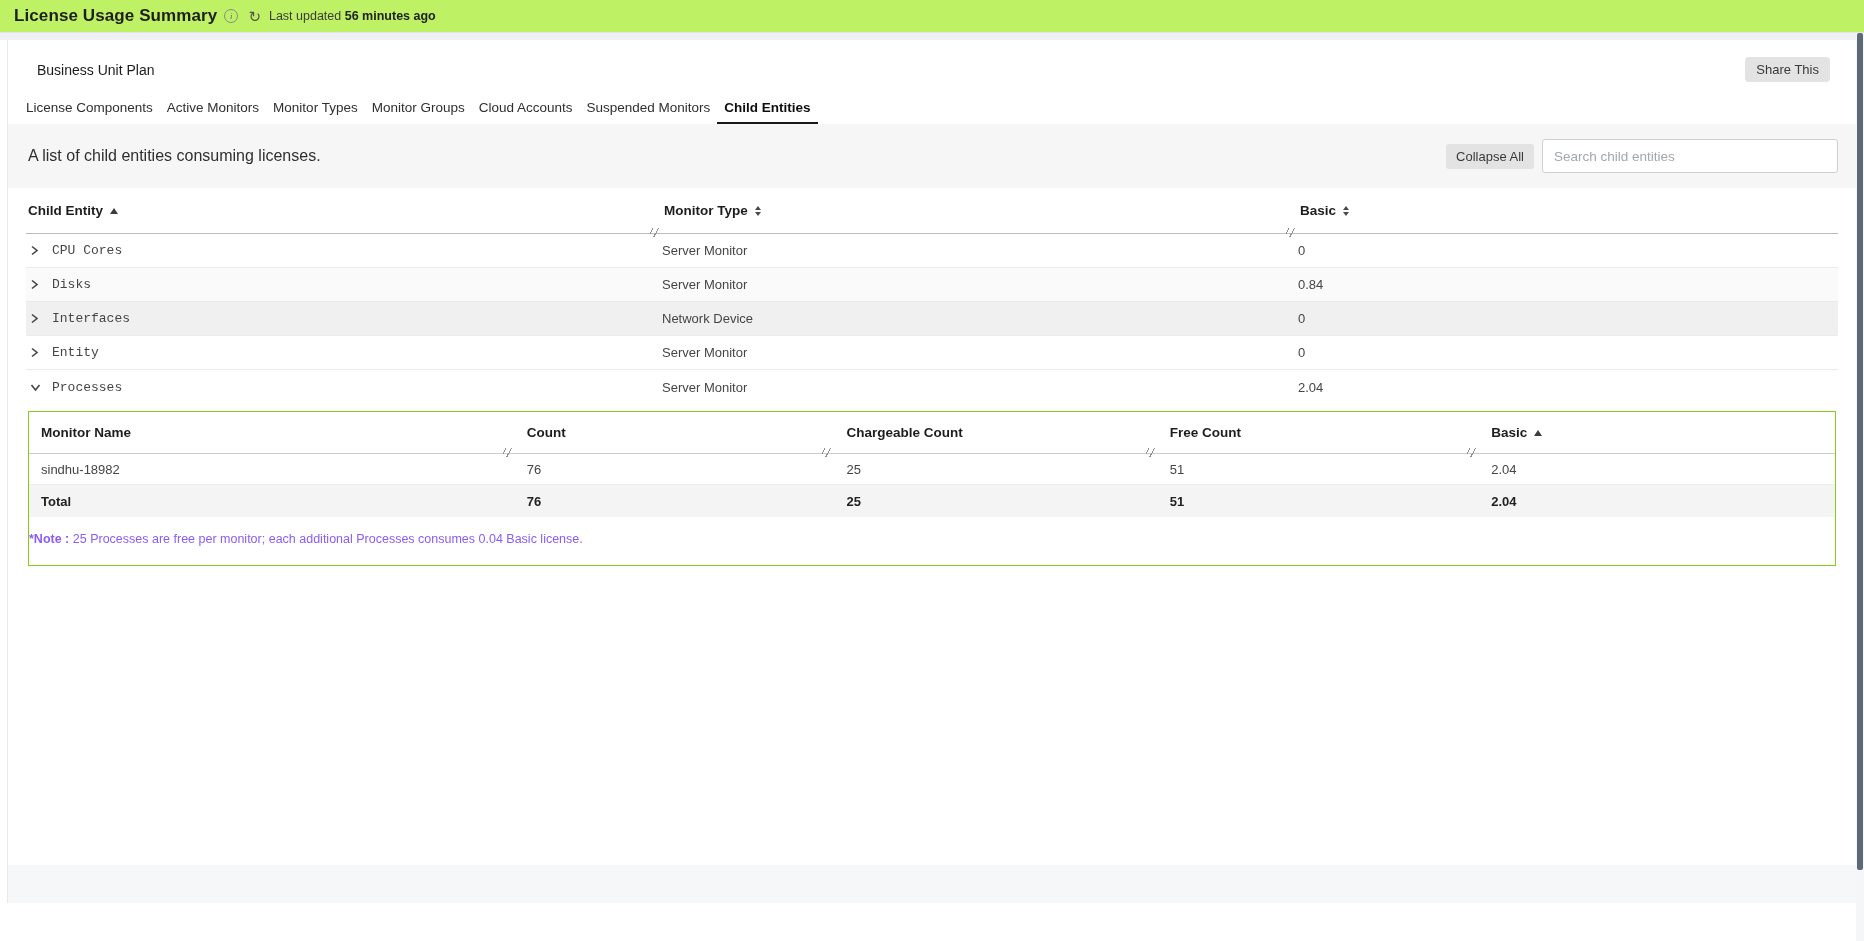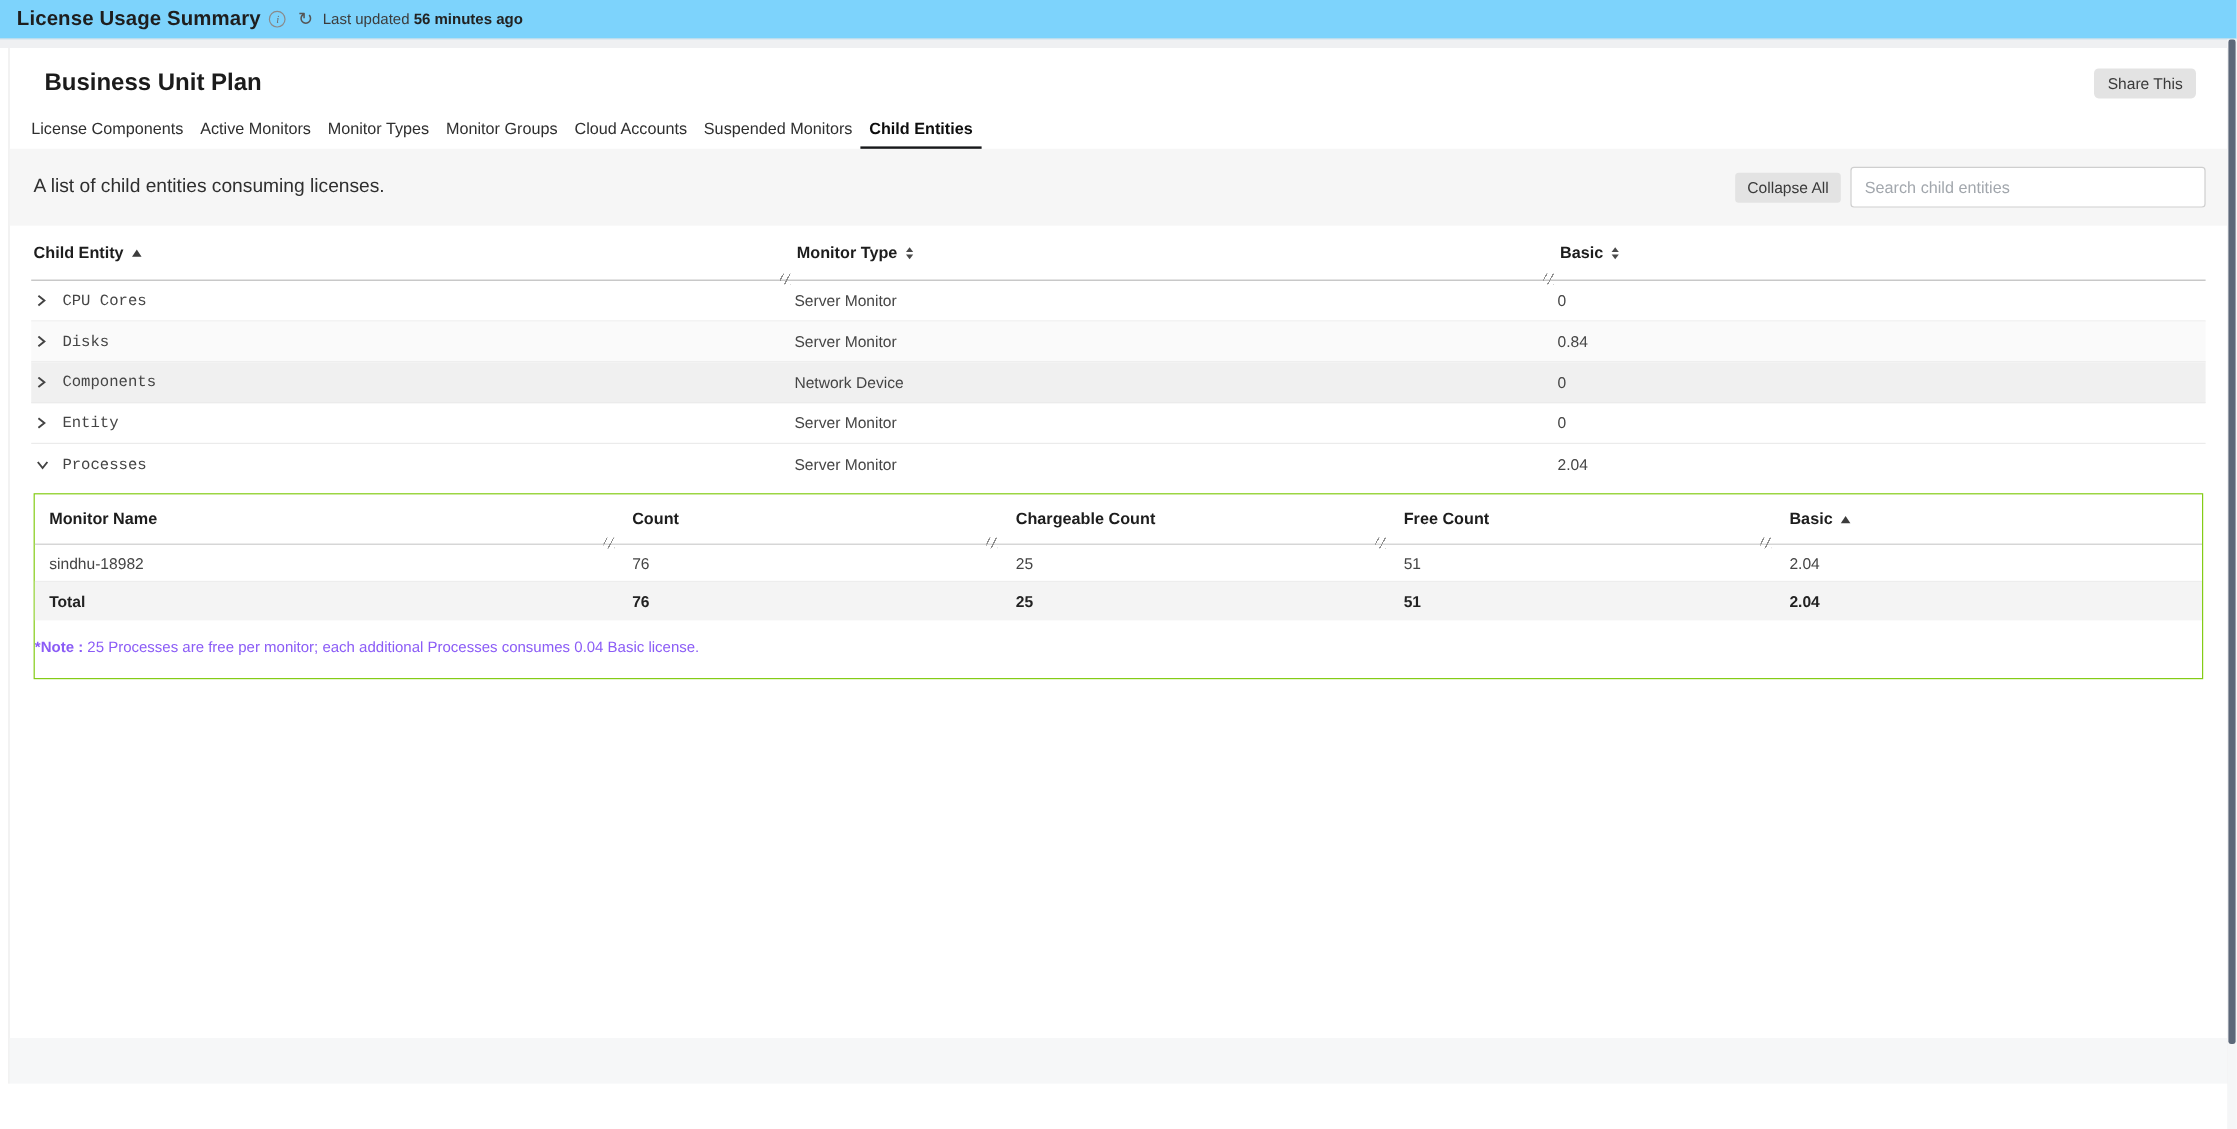--- a/index.html
+++ b/index.html
@@ -1,31 +1,31 @@
 <!DOCTYPE html>
 <html><head>
 <meta charset="utf-8">
 <style>
   * { margin:0; padding:0; box-sizing:border-box; }
   html,body { width:1864px; height:941px; background:#fff; font-family:"Liberation Sans", sans-serif; color:#333; overflow:hidden; }
 
   
-  .topbar { height:33px; background:#7dd3fc; border-bottom:1px solid #e4e4e6; display:flex; align-items:center; padding:16px 14px; }
+  .topbar { height:33px; background:#bef264; border-bottom:1px solid #e4e4e6; display:flex; align-items:center; padding:16px 14px; }
   .topbar-title { font-size:17px; font-weight:bold; color:#1e1e1e; letter-spacing:.1px; }
   .info-icon { width:14px; height:14px; border:1px solid #8a8a8a; border-radius:50%; color:#6d6d6d; font-size:9px; line-height:12px; text-align:center; margin-left:7px; font-family:"Liberation Serif", serif; font-style:italic; }
   .refresh-icon { margin-left:10px; color:#555; font-size:15px; line-height:1; cursor:pointer; }
   .updated { margin-left:8px; font-size:12.5px; color:#3c3c3c; }
   .updated b { font-weight:bold; color:#222; }
 
   .gap-strip { height:7px; background:#eff0f2; }
 
   
   .card { margin:0 7px; background:#fff; border-left:1px solid #e9e9e9; border-right:1px solid #e9e9e9; min-height:863px; position:relative; }
   .card-head { display:flex; justify-content:space-between; align-items:center; padding:17px 26px 0 29px; }
-  .card-title { font-size:20px; font-weight:bold; color:#1b1b1b; }
+  .card-title { font-size:14px; font-weight:normal; color:#1b1b1b; }
   .btn { background:#e3e3e3; border:none; border-radius:4px; color:#3a3a3a; font-size:13px; padding:5px 11px; font-family:"Liberation Sans", sans-serif; cursor:pointer; }
 
   
   .tabs { display:flex; padding:14px 0 0 11px; }
   .tab { font-size:13.5px; color:#2f2f2f; padding:4px 7px 9px 7px; cursor:pointer; white-space:nowrap; position:relative; }
   .tab.active { color:#0e0e0e; font-weight:bold; }
   .tab.active::after { content:""; position:absolute; left:0; right:0; bottom:0; height:2.5px; background:#17181a; }
 
   
   .band { background:#f6f6f6; height:64px; display:flex; align-items:center; justify-content:space-between; padding:0 18px 0 20px; }
@@ -171,21 +171,21 @@
       <div>0.84</div>
     </div>
 
     <div class="mrow shaded">
       <div class="c1">
         <span class="chev">
           <svg width="9" height="11" viewBox="0 0 9 11" fill="none">
               <path d="M2 1.5 L7 5.5 L2 9.5" stroke-width="1.6" fill="none"></path>
             </svg>
         </span>
-        <span>Components</span>
+        <span>Interfaces</span>
       </div>
       <div>Network Device</div>
       <div>0</div>
     </div>
 
     <div class="mrow">
       <div class="c1">
         <span class="chev">
           <svg width="9" height="11" viewBox="0 0 9 11" fill="none">
               <path d="M2 1.5 L7 5.5 L2 9.5" stroke-width="1.6" fill="none"></path>

